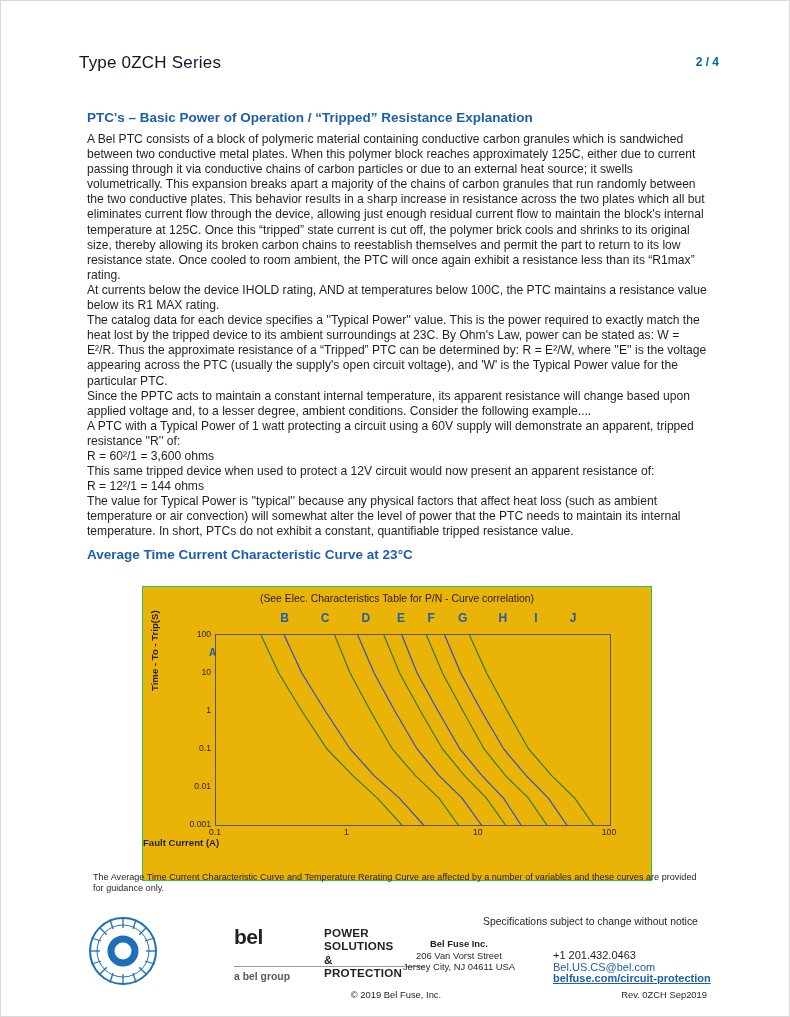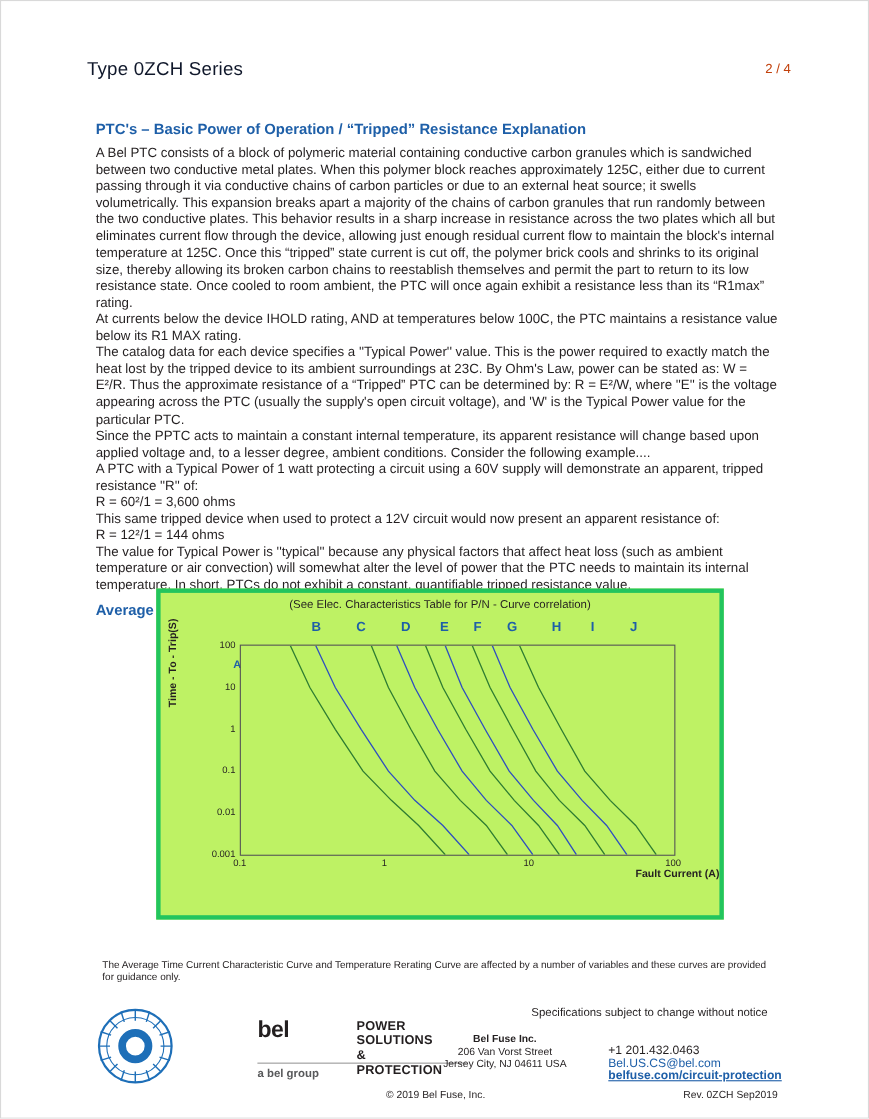--- a/index.html
+++ b/index.html
@@ -18,39 +18,39 @@
   }
   
   .header{
     position:absolute;left:78px;top:52px;width:640px;
     display:flex;align-items:flex-end;justify-content:space-between;
   }
   .doc-title{
     font-size:17px;color:#0f172a;letter-spacing:0.2px;
   }
   .page-num{
-    font-size:12px;font-weight:normal;color:#c2410c;padding-bottom:4px;
+    font-size:12px;font-weight:bold;color:#0369a1;padding-bottom:4px;
   }
   
   .sec-head{
     color:#1e5fa8;font-weight:bold;font-size:13.5px;
   }
   #sec1{position:absolute;left:86px;top:109px;}
   #sec2{position:absolute;left:86px;top:546px;}
   
   .body-copy{
     position:absolute;left:86px;top:131px;width:620px;
     font-size:12.1px;line-height:15.1px;color:#231f20;
     text-align:left;
   }
   .body-copy p{margin:0 0 0 0;}
   
   .chart-box{
-    position:absolute;left:141px;top:534px;width:508px;height:293px;
-    border:4px solid #22c55e;background:#bef264;
+    position:absolute;left:141px;top:585px;width:508px;height:293px;
+    border:1px solid #22c55e;background:#eab308;
   }
   .chart-caption{
     position:absolute;top:6px;left:0;width:100%;text-align:center;
     font-size:10.4px;color:#231f20;
   }
   .curve-labels{
     position:absolute;top:24px;left:0;width:100%;height:14px;
   }
   .curve-labels span{
     position:absolute;font-size:12px;font-weight:bold;color:#1e5fa8;
@@ -58,21 +58,21 @@
   .plot{
     position:absolute;left:72px;top:47px;width:396px;height:192px;
     border:1px solid #555;box-sizing:border-box;
   }
   .ylab{
     position:absolute;left:6px;top:104px;
     transform:rotate(-90deg);transform-origin:left top;
     font-size:9.6px;font-weight:bold;color:#231f20;white-space:nowrap;
   }
   .xlab{
-    position:absolute;left:0;top:250px;width:100%;text-align:right;
+    position:absolute;left:0;top:250px;width:100%;text-align:left;
     font-size:9.6px;font-weight:bold;color:#231f20;
   }
   .ytick{
     position:absolute;right:0;font-size:8.6px;color:#231f20;
     text-align:right;width:40px;transform:translateY(-5px);
   }
   .yticks{position:absolute;left:22px;top:47px;width:46px;height:192px;}
   .xticks{position:absolute;left:72px;top:240px;width:396px;height:12px;}
   .xtick{
     position:absolute;font-size:8.6px;color:#231f20;transform:translateX(-50%);

